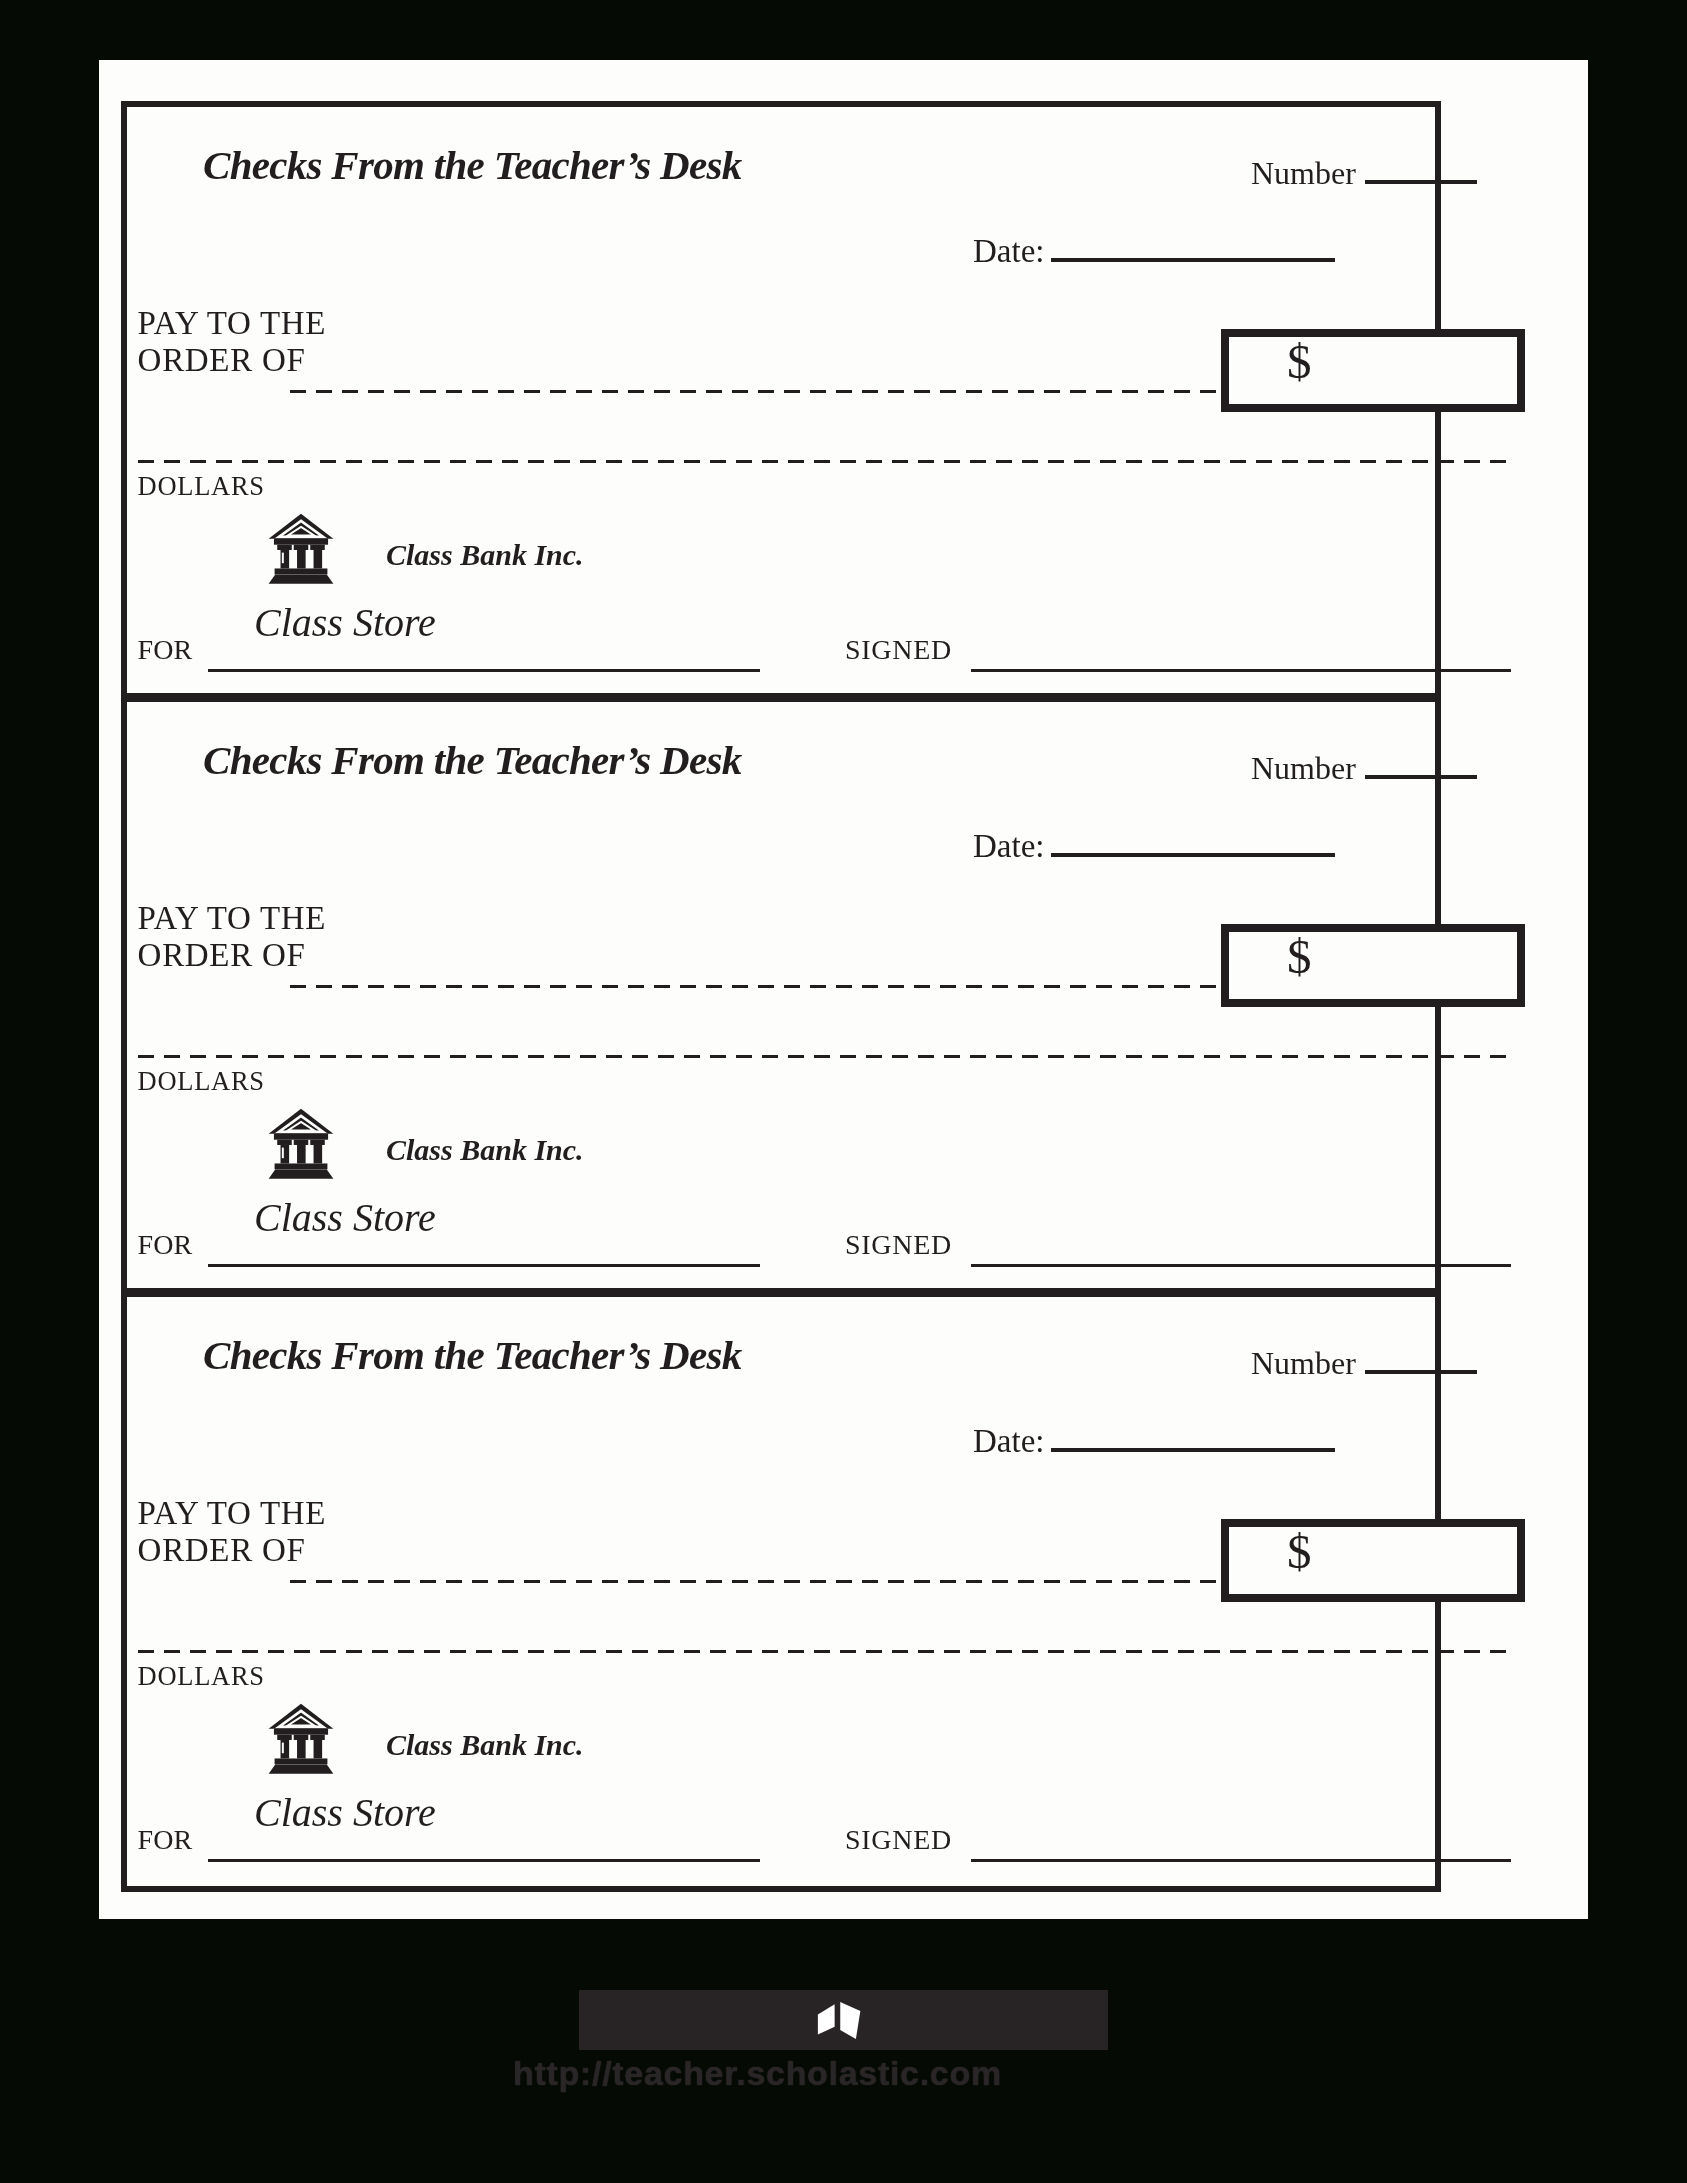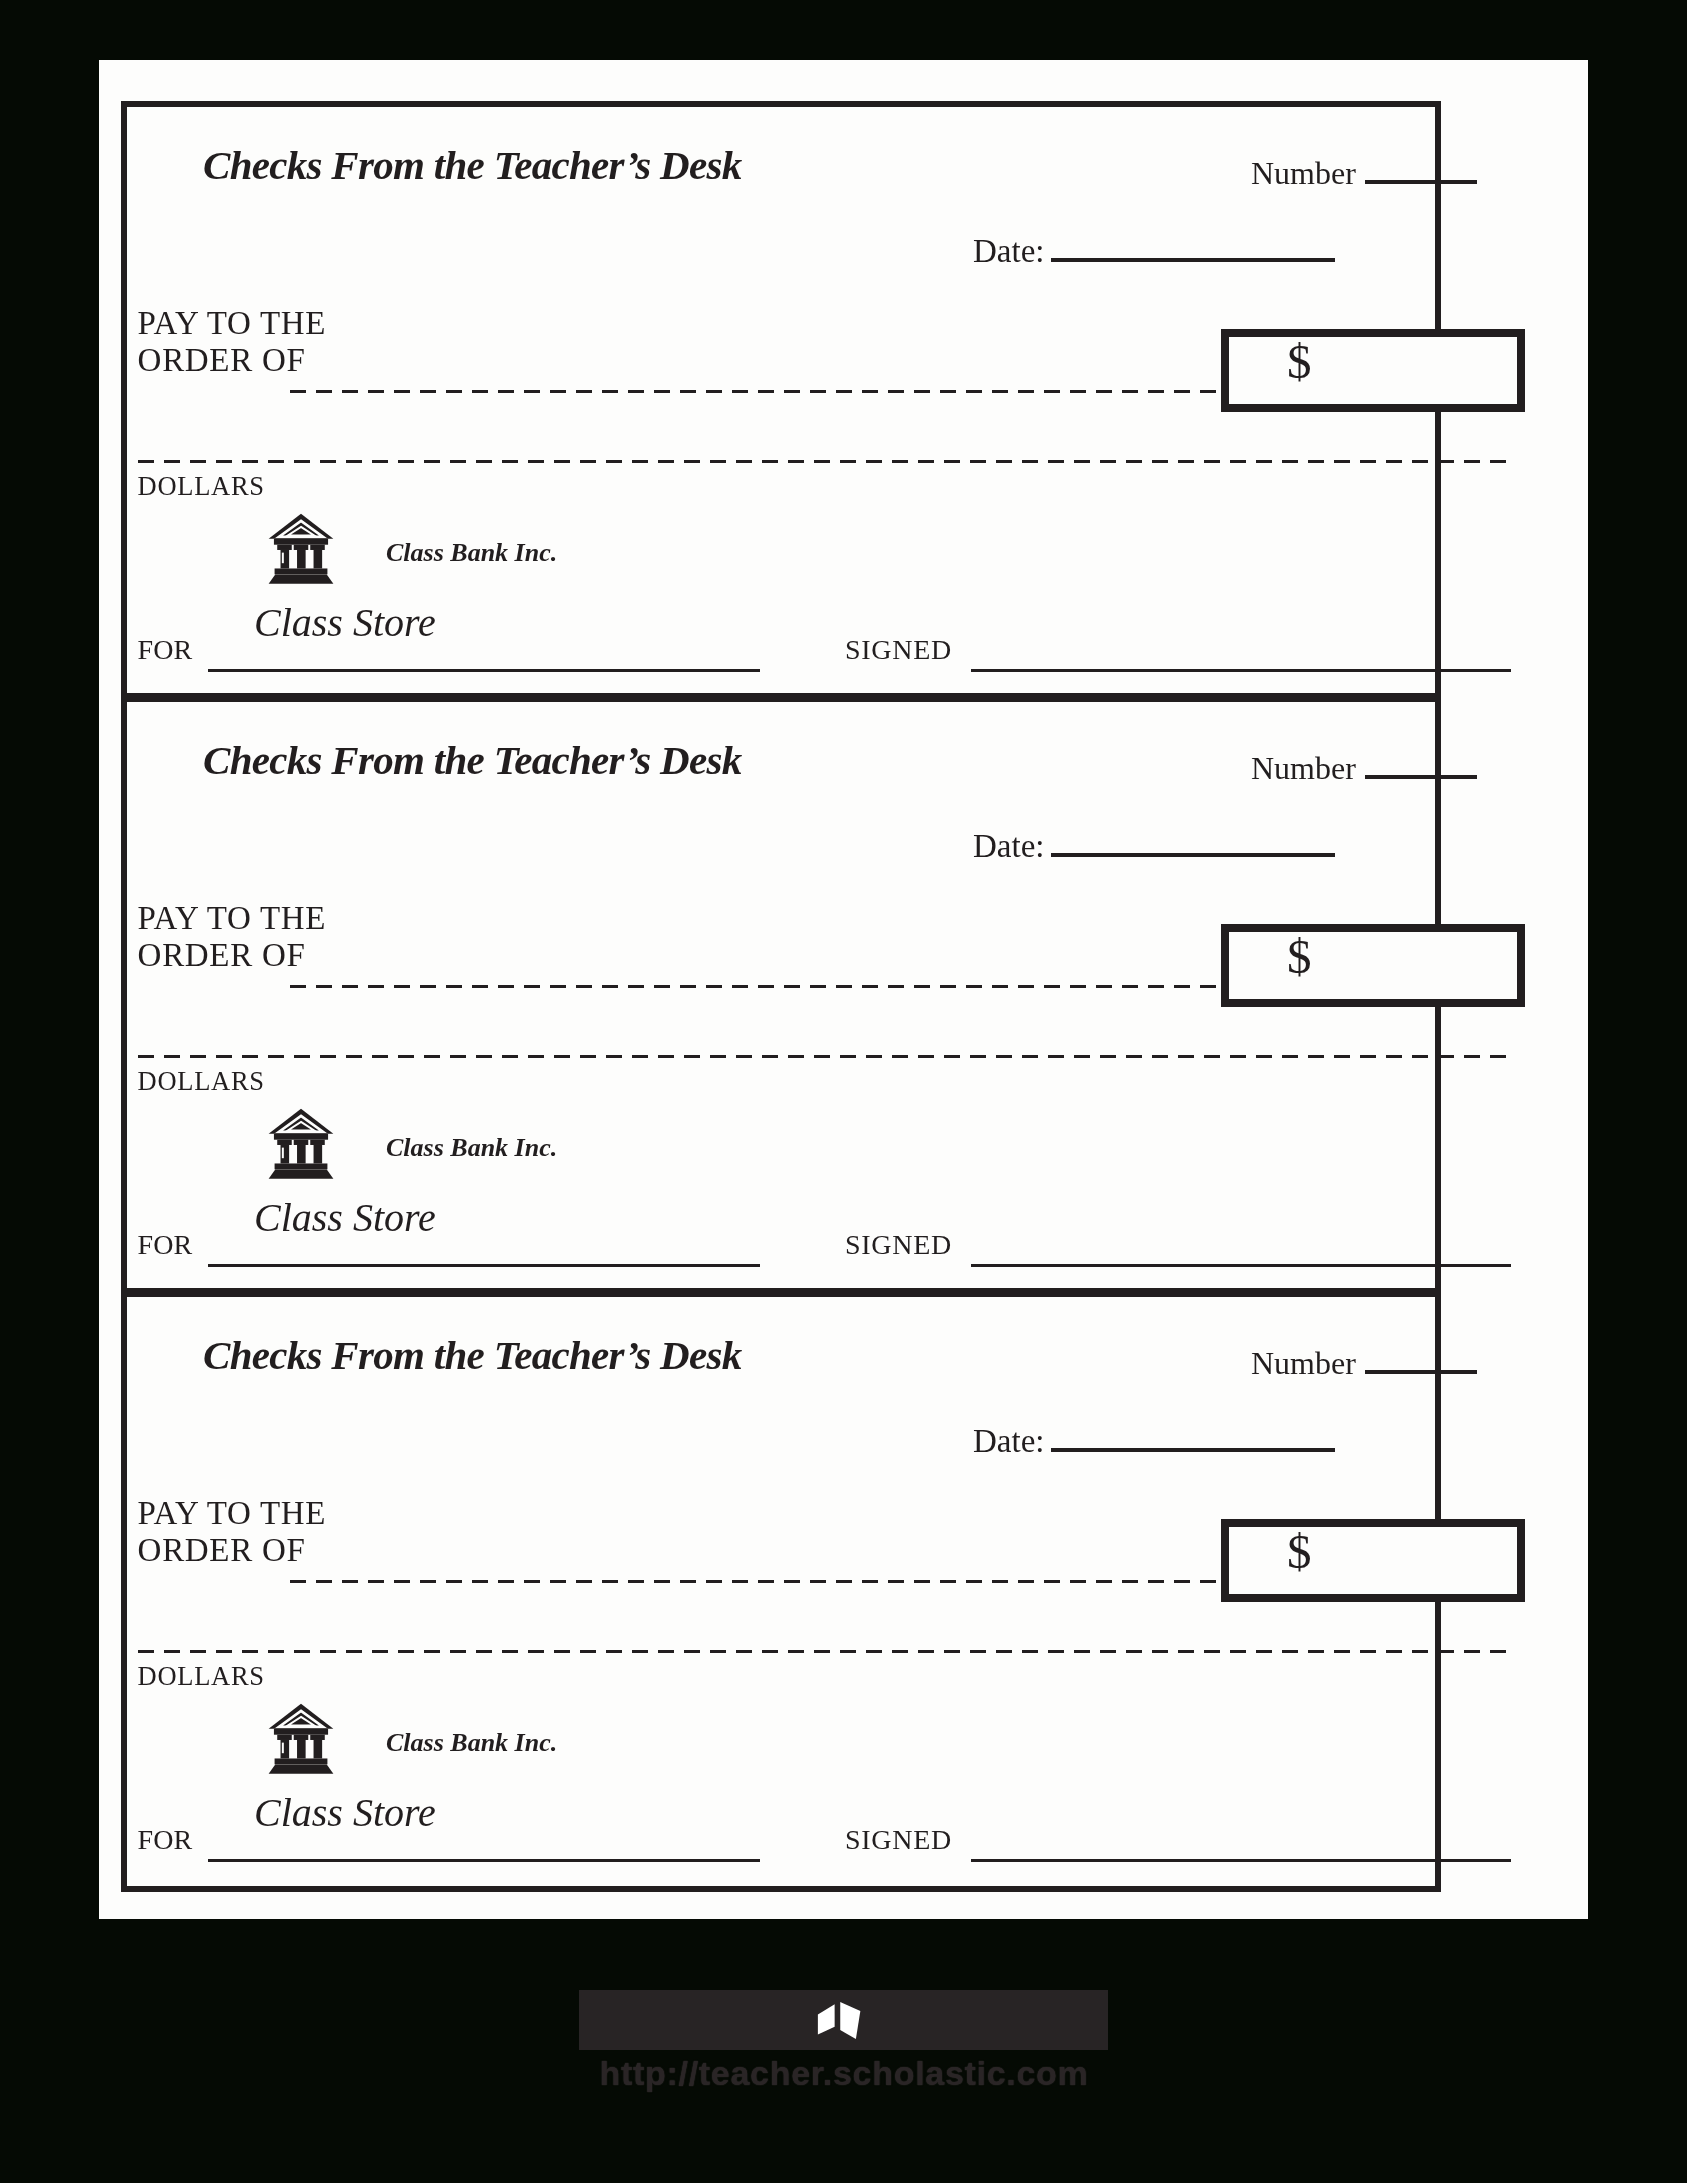--- a/index.html
+++ b/index.html
@@ -54,42 +54,42 @@
     width:304px; height:83px;
     border:8.6px solid var(--ink);
     background:var(--paper);
   }
   .money-box .dollar-sign{
     position:absolute; left:58px; top:-4px;
     font-size:49px;
   }
   .dollars-label{ position:absolute; left:10.6px; top:364px; font-size:26.5px; letter-spacing:0.7px;}
   .bank-icon{ position:absolute; left:139px; top:404px; width:70px; height:74px;}
-  .bank-name{ position:absolute; left:259px; top:431px; font-size:26px; font-weight:bold; font-style:italic; white-space:nowrap;}
+  .bank-name{ position:absolute; left:259px; top:431px; font-size:30px; font-weight:bold; font-style:italic; white-space:nowrap;}
   .for-value{ position:absolute; left:127px; top:492px; font-size:40px; font-style:italic; white-space:nowrap;}
   .for-label{ position:absolute; left:10.6px; top:527px; font-size:28px;}
   .for-line{ position:absolute; left:81px; top:562px; width:552px; height:3.3px; background:var(--ink);}
   .signed-label{ position:absolute; left:718px; top:527px; font-size:28px; letter-spacing:0.7px;}
   .signed-line{ position:absolute; left:844px; top:562px; width:540px; height:3.3px; background:var(--ink);}
 
   .footer-bar{
     position:absolute; left:579px; top:1990px;
     width:529px; height:60px;
     background:var(--bar);
     display:flex; align-items:center; justify-content:center;
   }
   .book-icon{ width:46px; height:38px; margin-right:10.6px; flex:0 0 auto;}
   .brand-text{
     color:#ffffff; font-size:37px; letter-spacing:16px;
     font-family:"Liberation Serif", serif; white-space:nowrap;
     transform:translateY(-1.3px);
   }
   .footer-url{
     position:absolute; left:513px; top:2054px; width:662px;
-    text-align:center;
+    text-align:left;
     font-family:"Liberation Sans", sans-serif;
     font-weight:bold; font-size:34px;
     color:#2a2526;
     text-shadow:0 0 1.3px #383233;
     letter-spacing:0.7px;
   }
 </style>
 </head>
 <body>
 

